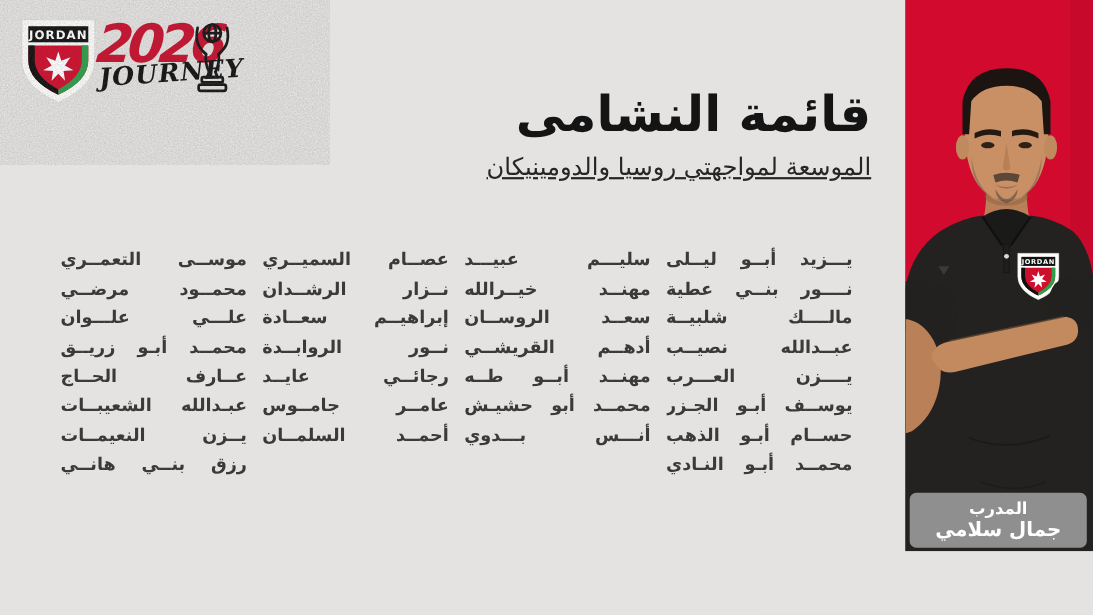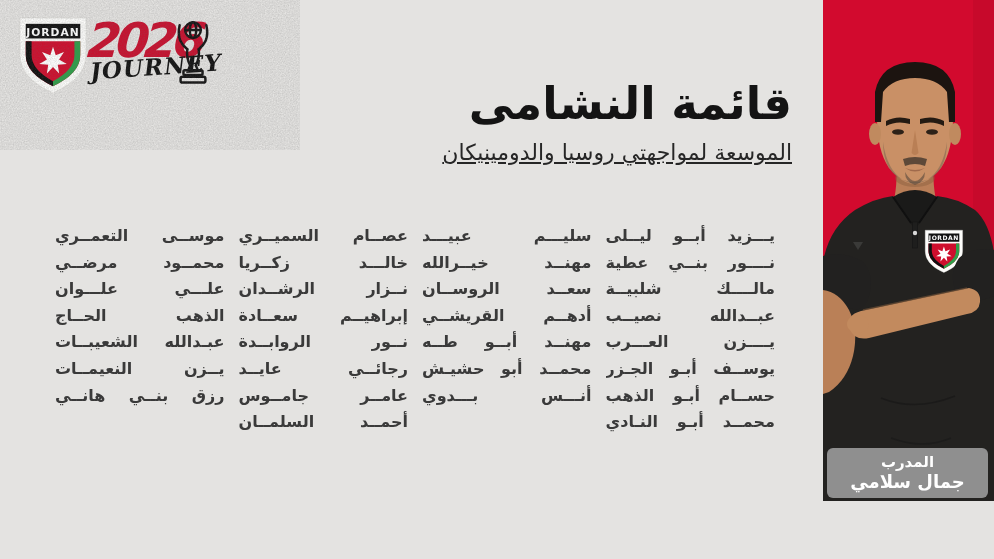--- a/index.html
+++ b/index.html
@@ -126,33 +126,33 @@
       <div class="player">سليـــم عبيـــد</div>
       <div class="player">مهنــد خيــرالله</div>
       <div class="player">سعــد الروســان</div>
       <div class="player">أدهــم القريشــي</div>
       <div class="player">مهنــد أبــو طــه</div>
       <div class="player">محمــد أبو حشيـش</div>
       <div class="player">أنـــس بـــدوي</div>
     </div>
     <div class="rcol">
       <div class="player">عصــام السميــري</div>
-      <div class="player">خالـــد زكــريا</div>
       <div class="player">نــزار الرشــدان</div>
       <div class="player">إبراهيــم سعــادة</div>
       <div class="player">نــور الروابــدة</div>
       <div class="player">رجائــي عايــد</div>
       <div class="player">عامــر جامــوس</div>
       <div class="player">أحمــد السلمــان</div>
     </div>
     <div class="rcol">
       <div class="player">موســى التعمــري</div>
       <div class="player">محمــود مرضــي</div>
       <div class="player">علـــي علـــوان</div>
-      <div class="player">الذهب الحــاج</div>
+      <div class="player">محمــد أبـو زريــق</div>
+      <div class="player">عــارف الحــاج</div>
       <div class="player">عبـدالله الشعيبــات</div>
       <div class="player">يــزن النعيمــات</div>
       <div class="player">رزق بنــي هانــي</div>
     </div>
   </div>
 
   <div class="coach-panel">
     <svg viewBox="0 0 171 501" width="171" height="501">
       <rect width="171" height="501" fill="#d20a2e"></rect>
       <rect x="150" width="21" height="501" fill="#000000" opacity="0.05"></rect>

